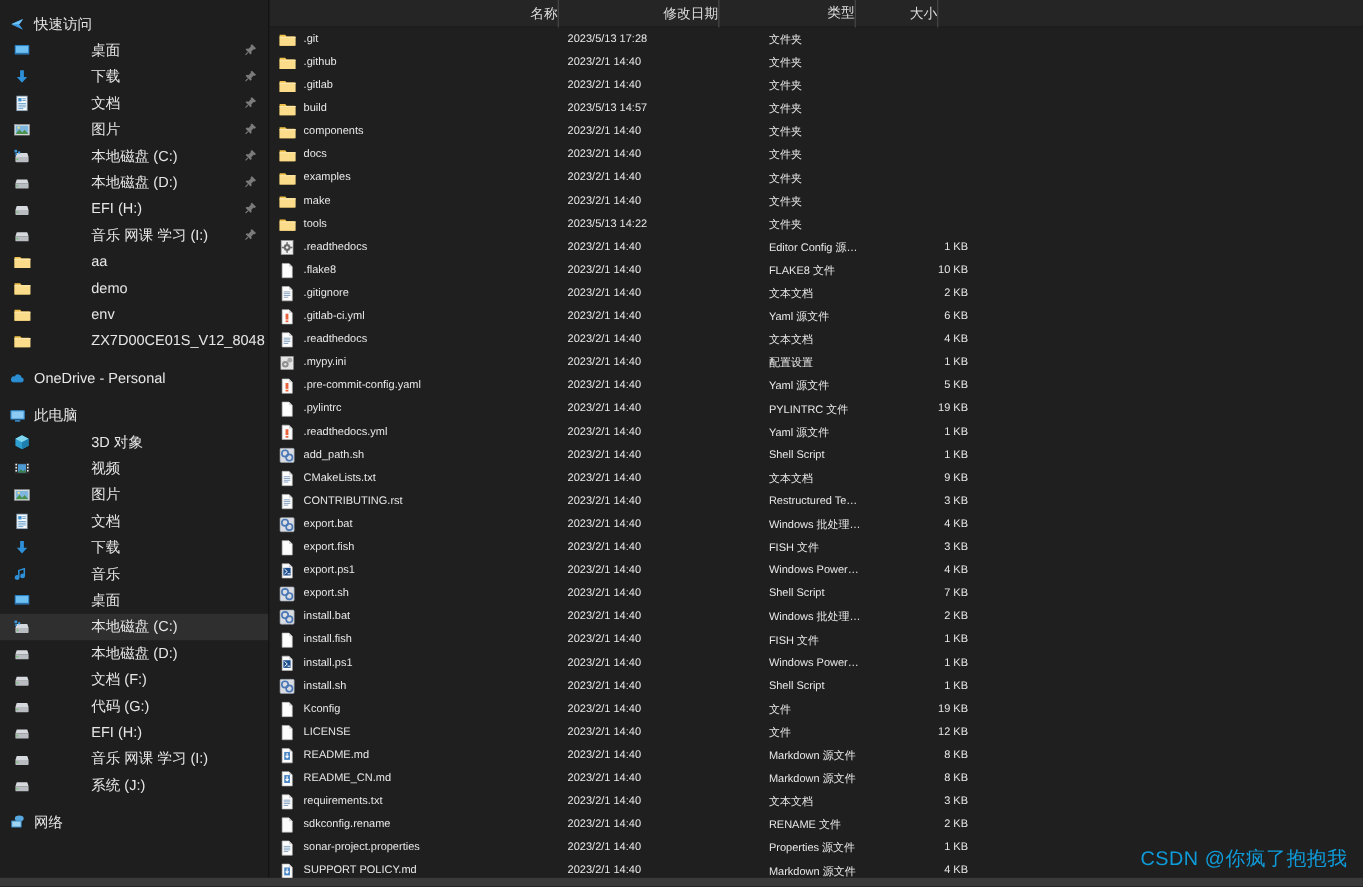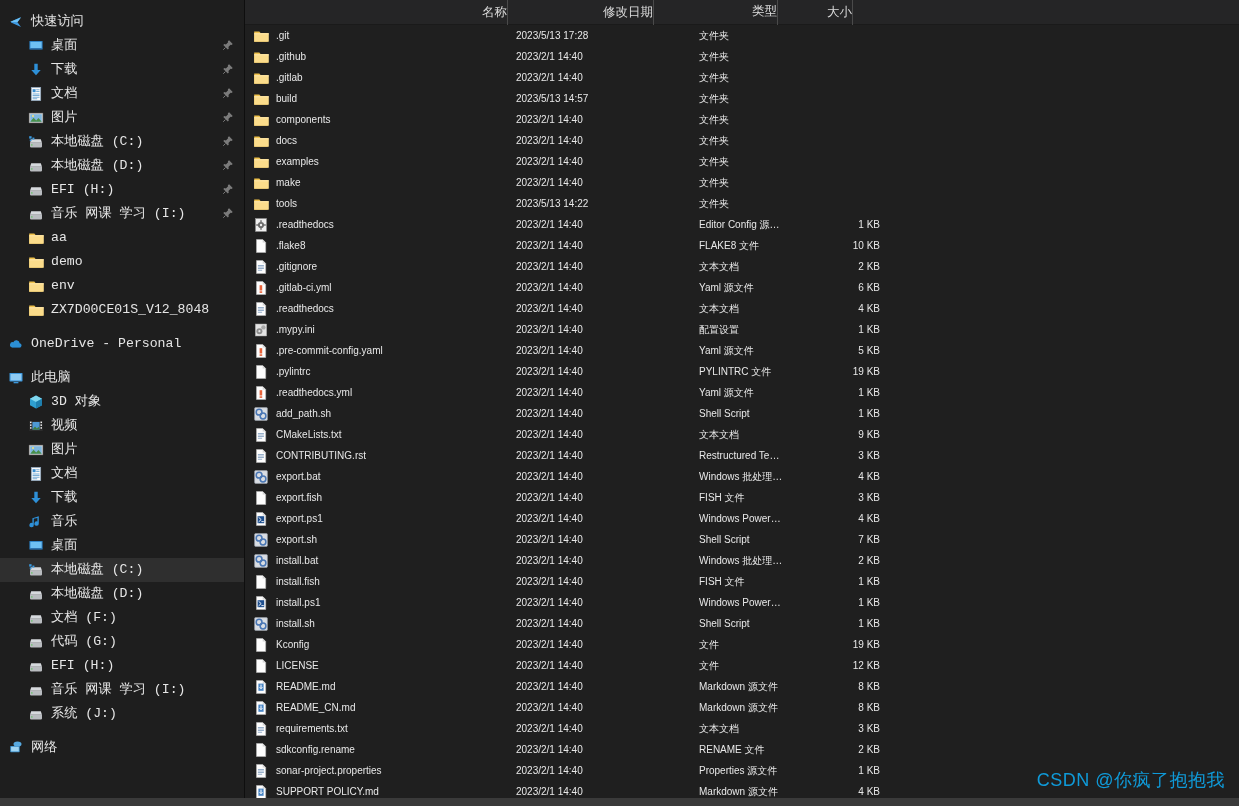--- a/index.html
+++ b/index.html
@@ -20,21 +20,20 @@
 
   
   #sidebar {
     width: 245px;
     height: 806px;
     background: #1e1e1e;
     border-right: 1px solid #0e0e0e;
     position: relative;
     overflow: hidden;
     flex: 0 0 245px;
-    font-family: Liberation Mono, monospace;
   }
   .nav-row {
     height: 24px;
     display: flex;
     align-items: center;
     position: relative;
     color: #e6e6e6;
     font-size: 13.2px;
     white-space: nowrap;
     cursor: default;
@@ -48,21 +47,21 @@
     position: relative;
   }
   .pin {
     position: absolute;
     right: 10px; top: 5px;
     width: 12px; height: 12px;
     opacity: .85;
   }
   .nav-spacer { height: 10px; }
   .lvl0 { padding-left: 8px; }
-  .lvl1 { padding-left: 28px; }
+  .lvl1 { padding-left: 12px; gap: 48px; }
 
   
   #main {
     flex: 1 1 auto;
     height: 806px;
     background: #1f1f1f;
     position: relative;
     overflow: hidden;
   }
   #col-header {

